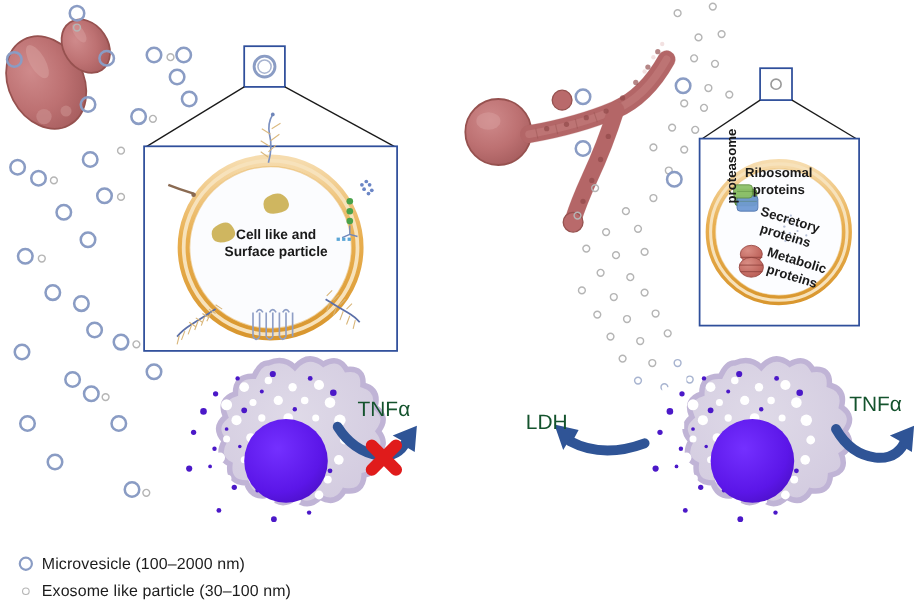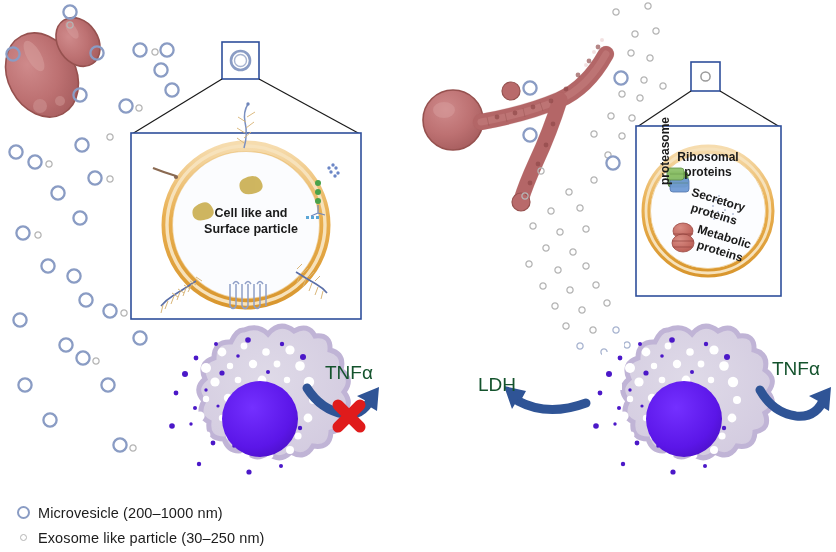--- a/index.html
+++ b/index.html
@@ -519,23 +519,23 @@
 
 <div class="flux-label" id="tnf-left">TNFα</div>
 <div class="flux-label" id="ldh-right">LDH</div>
 <div class="flux-label" id="tnf-right">TNFα</div>
 
 <div id="legend">
   <div class="legend-row">
     <span class="legend-swatch">
           <span class="ring-mv"></span>
         </span>
-    <span class="legend-text">Microvesicle (200–1000 nm)</span>
+    <span class="legend-text">Microvesicle (100–2000 nm)</span>
   </div>
   <div class="legend-row">
     <span class="legend-swatch">
           <span class="ring-ex"></span>
         </span>
-    <span class="legend-text">Exosome like particle (30–250 nm)</span>
+    <span class="legend-text">Exosome like particle (30–100 nm)</span>
   </div>
 </div>
 
 </div>
 
 </body></html>

